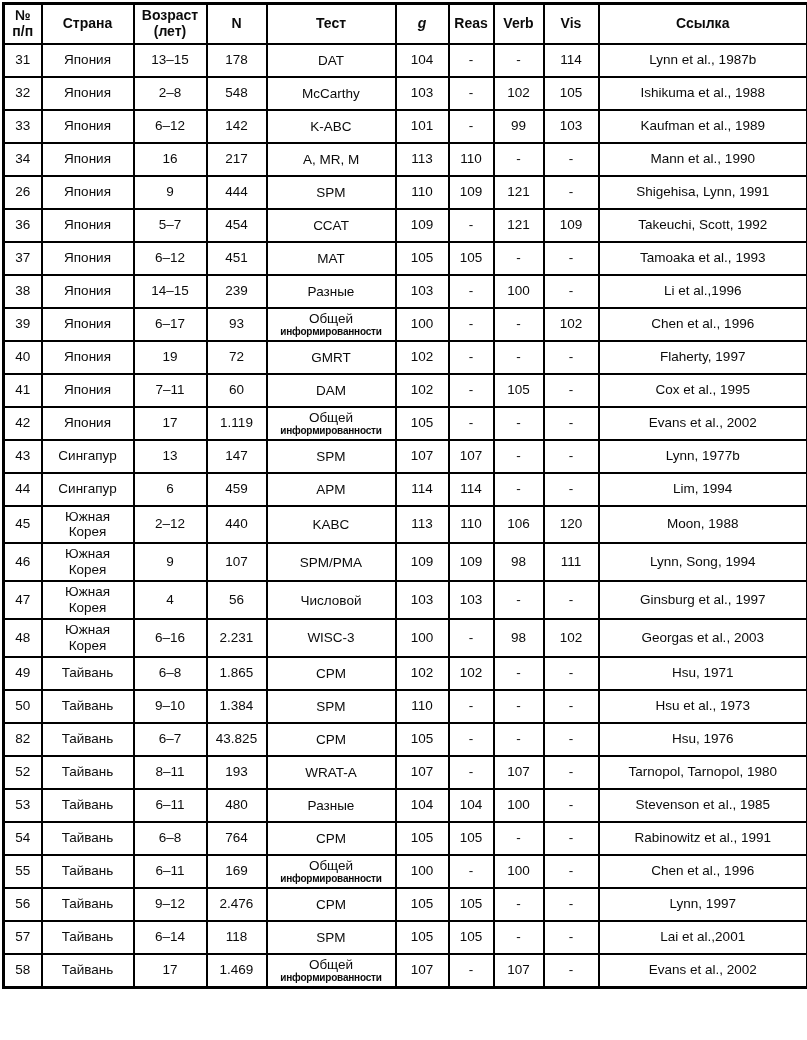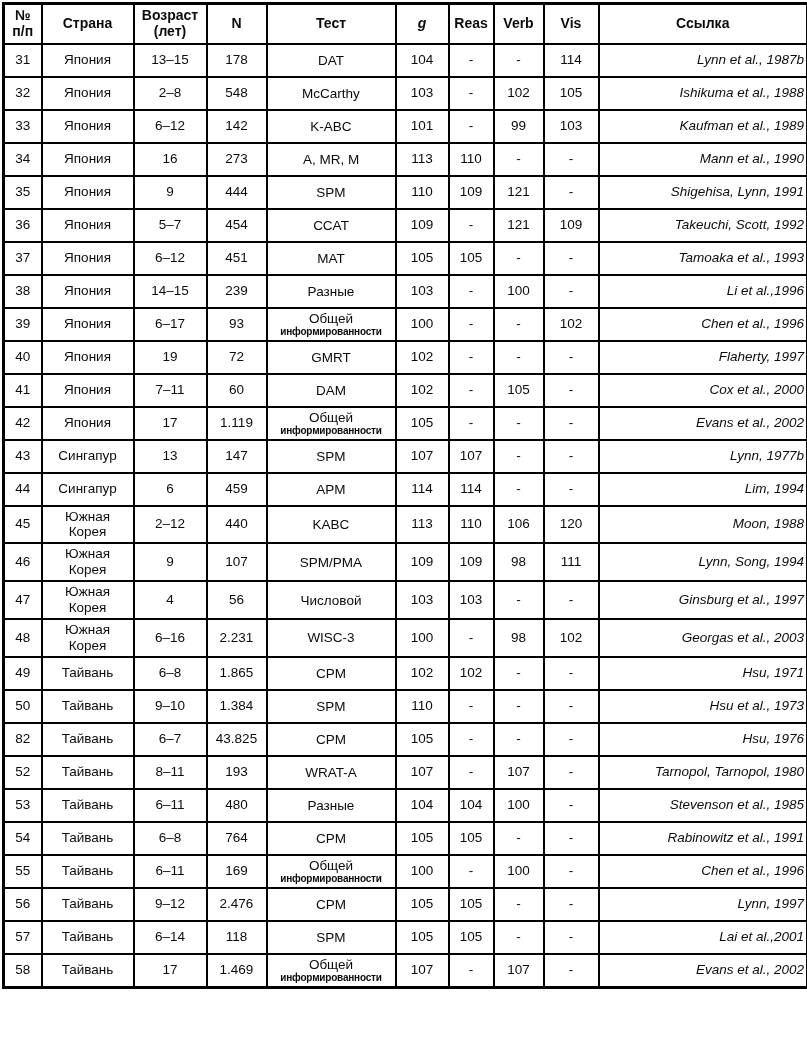--- a/index.html
+++ b/index.html
@@ -36,23 +36,22 @@
     height: 40px;
     white-space: pre-line;
   }
   thead th.italic { font-style: italic; }
   tbody td {
     font-size: 13.5px;
     line-height: 1.18;
     height: 33px;
   }
   td.c-ref {
-    text-align: right;
+    text-align: center;
     padding-right: 2px;
-    font-style: italic;
   }
   td.c-country { padding-left: 4px; padding-right: 4px; }
   .t1, .t2 { display: block; }
   .t2 {
     font-size: 10px;
     font-weight: bold;
     letter-spacing: -0.2px;
     margin-top: -1px;
   }
 </style>
@@ -135,34 +134,34 @@
     <td class="c-reas"><span>-</span></td>
     <td class="c-verb"><span>99</span></td>
     <td class="c-vis"><span>103</span></td>
     <td class="c-ref"><span>Kaufman et al., 1989</span></td>
   </tr>
 
   <tr>
     <td class="c-num"><span>34</span></td>
     <td class="c-country"><span>Япония</span></td>
     <td class="c-age"><span>16</span></td>
-    <td class="c-n"><span>273</span></td>
+    <td class="c-n"><span>217</span></td>
     <td class="c-test">
       <span class="t1">A, MR, M</span>
       <span class="t2"></span>
     </td>
     <td class="c-g"><span>113</span></td>
     <td class="c-reas"><span>110</span></td>
     <td class="c-verb"><span>-</span></td>
     <td class="c-vis"><span>-</span></td>
     <td class="c-ref"><span>Mann et al., 1990</span></td>
   </tr>
 
   <tr>
-    <td class="c-num"><span>35</span></td>
+    <td class="c-num"><span>26</span></td>
     <td class="c-country"><span>Япония</span></td>
     <td class="c-age"><span>9</span></td>
     <td class="c-n"><span>444</span></td>
     <td class="c-test">
       <span class="t1">SPM</span>
       <span class="t2"></span>
     </td>
     <td class="c-g"><span>110</span></td>
     <td class="c-reas"><span>109</span></td>
     <td class="c-verb"><span>121</span></td>
@@ -256,21 +255,21 @@
     <td class="c-age"><span>7–11</span></td>
     <td class="c-n"><span>60</span></td>
     <td class="c-test">
       <span class="t1">DAM</span>
       <span class="t2"></span>
     </td>
     <td class="c-g"><span>102</span></td>
     <td class="c-reas"><span>-</span></td>
     <td class="c-verb"><span>105</span></td>
     <td class="c-vis"><span>-</span></td>
-    <td class="c-ref"><span>Cox et al., 2000</span></td>
+    <td class="c-ref"><span>Cox et al., 1995</span></td>
   </tr>
 
   <tr>
     <td class="c-num"><span>42</span></td>
     <td class="c-country"><span>Япония</span></td>
     <td class="c-age"><span>17</span></td>
     <td class="c-n"><span>1.119</span></td>
     <td class="c-test">
       <span class="t1">Общей</span>
       <span class="t2">информированности</span>

